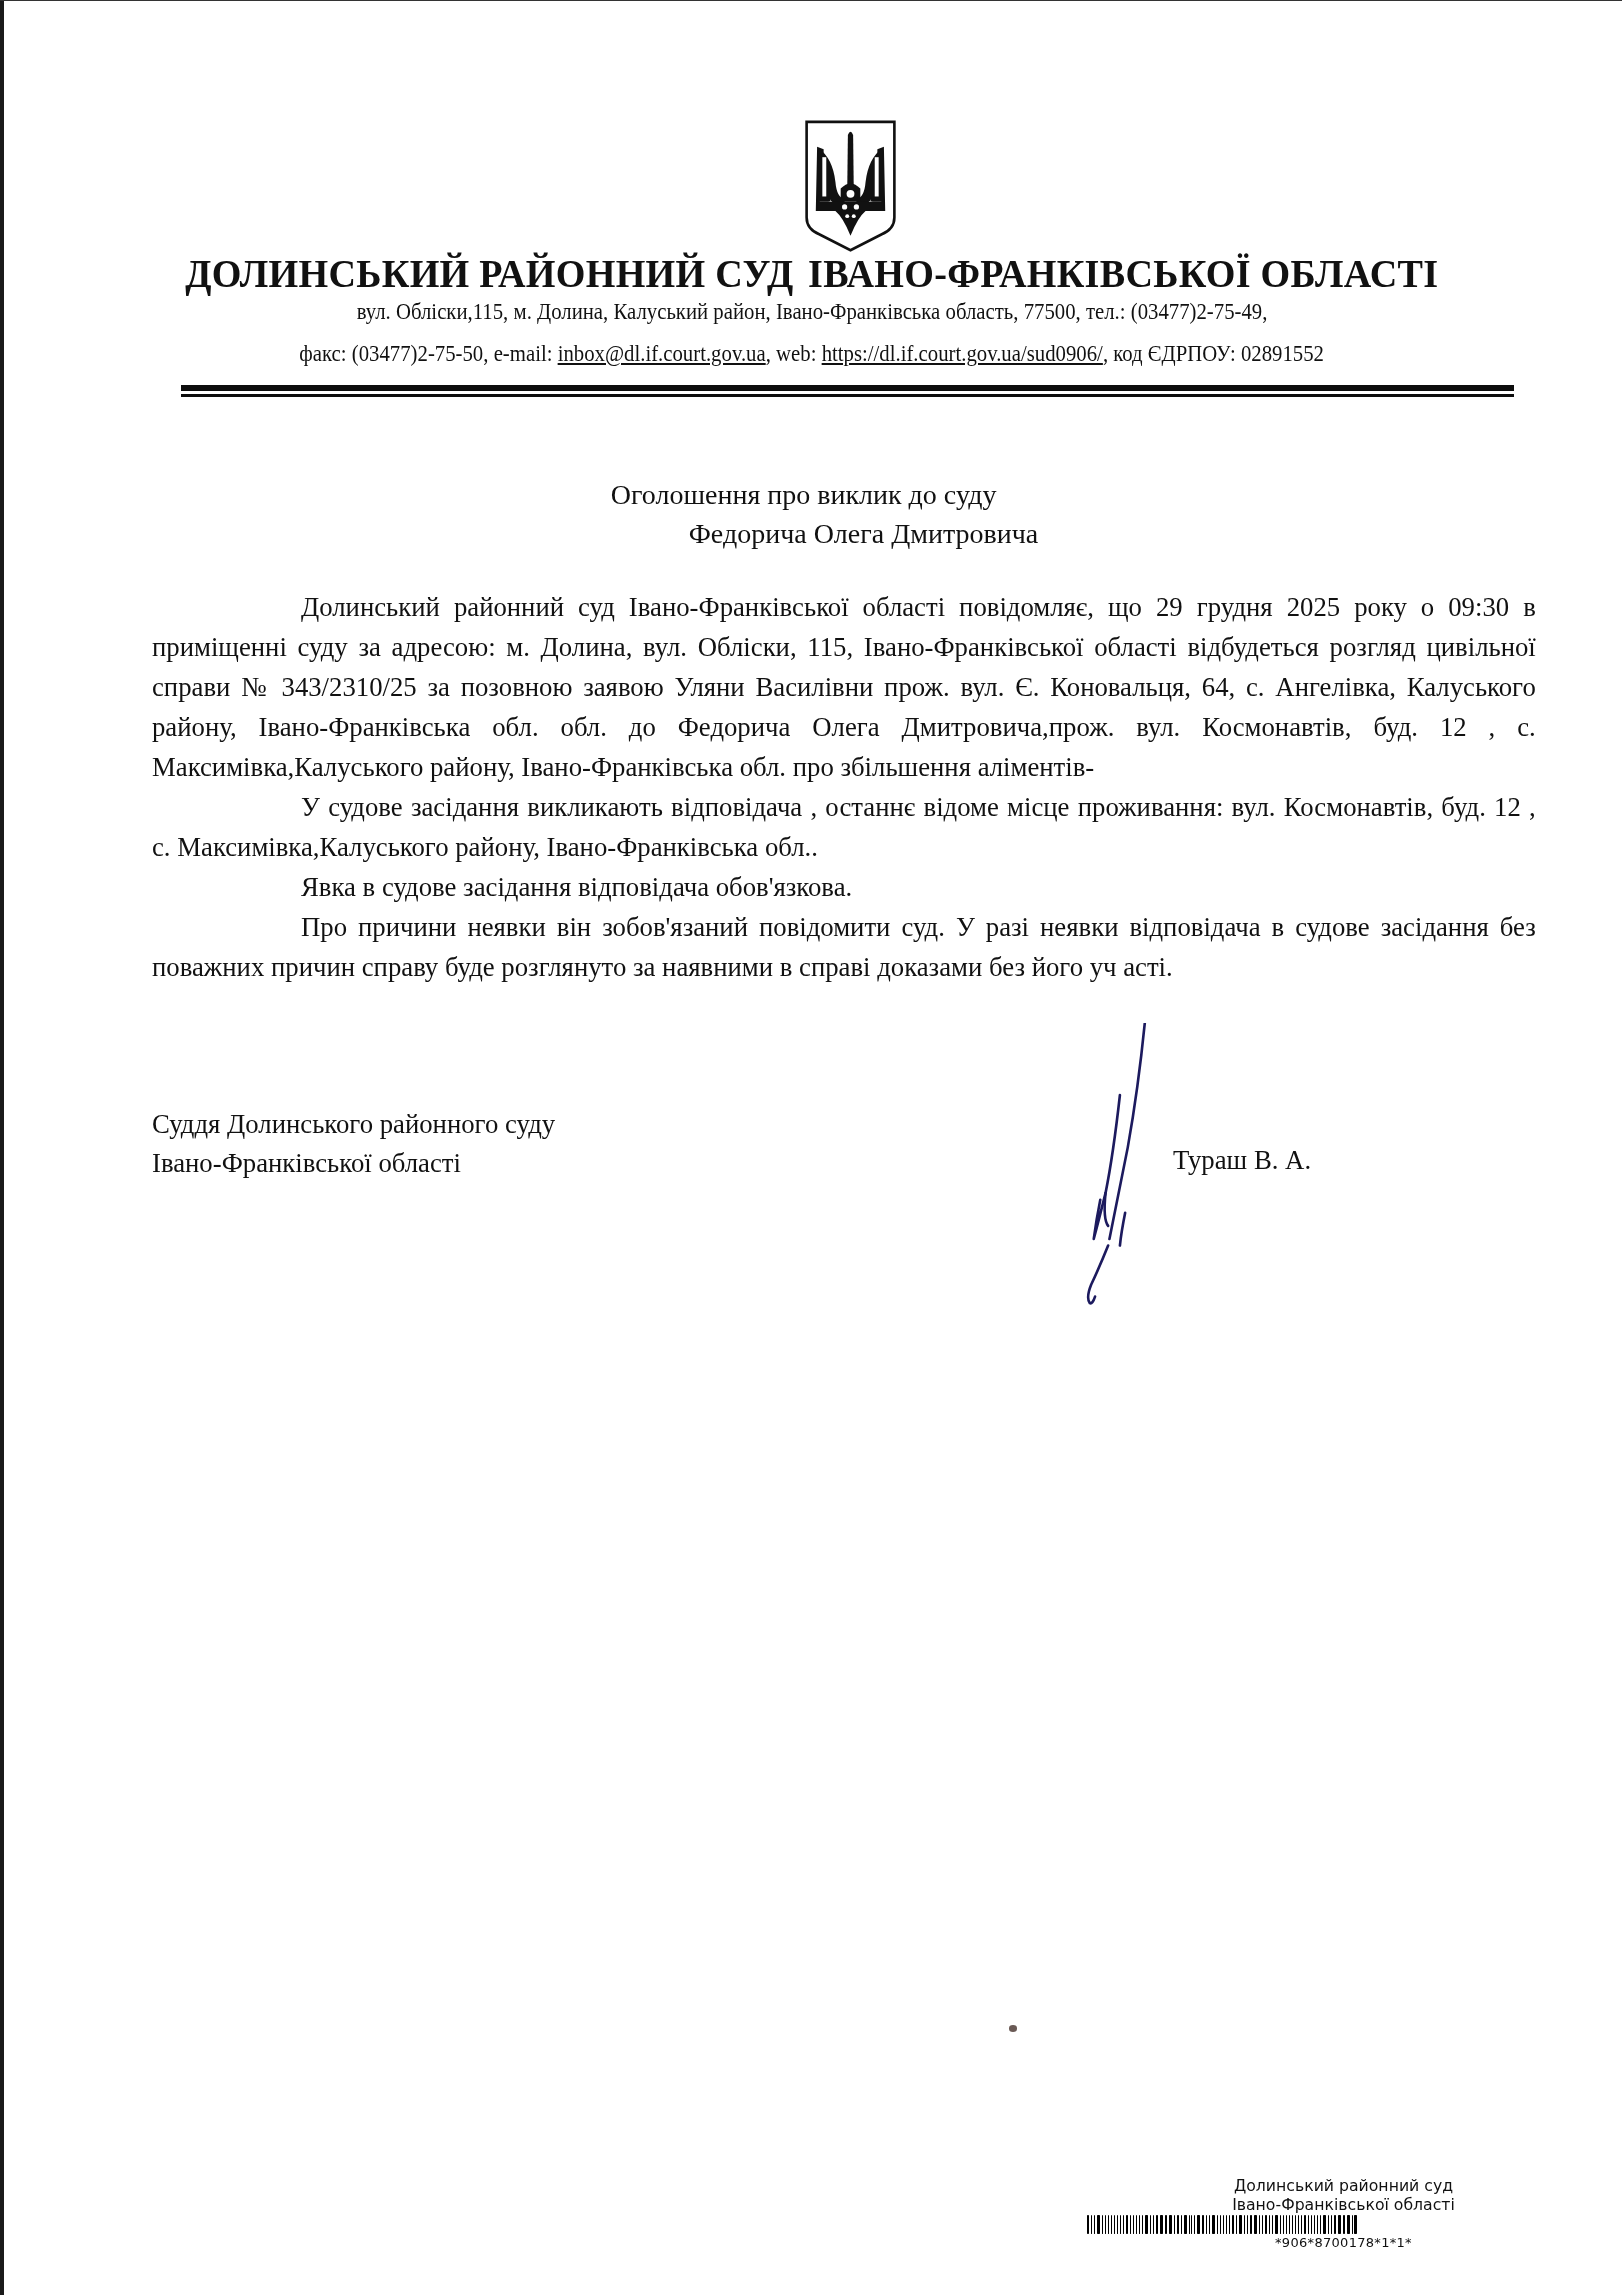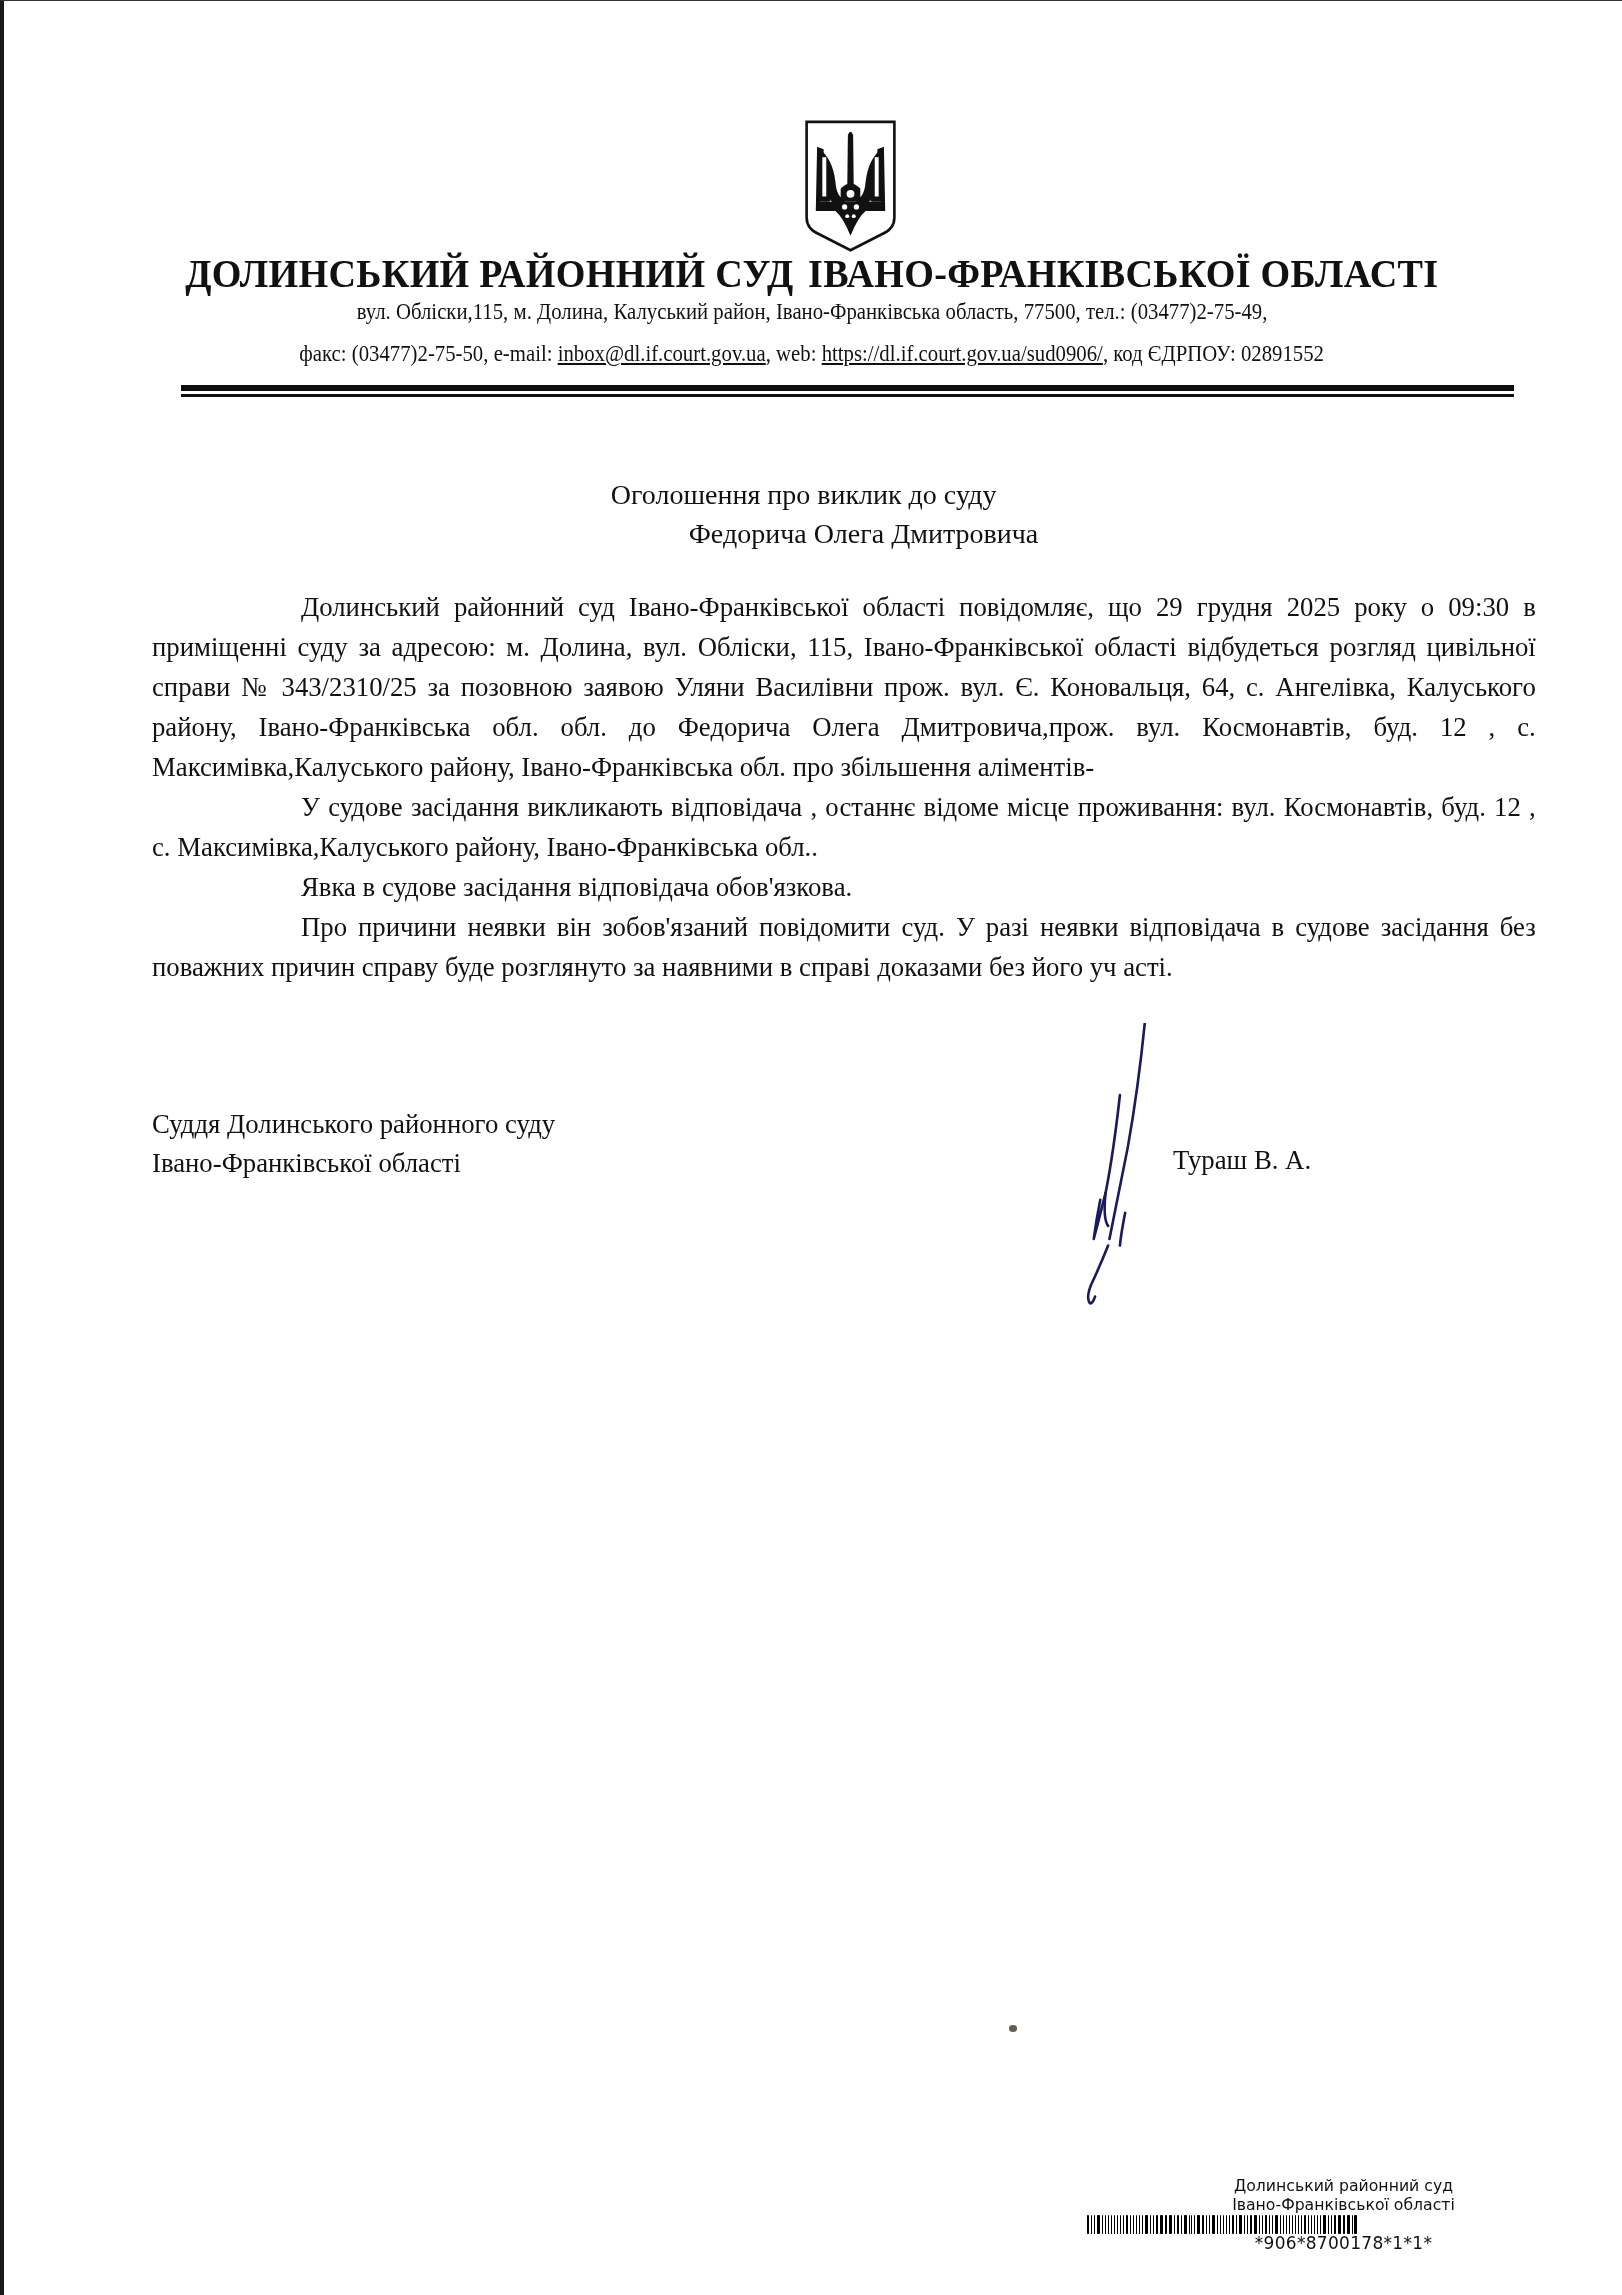--- a/index.html
+++ b/index.html
@@ -66,21 +66,21 @@
     .barcode-block {
       position: absolute; left: 1075px; top: 2176px; width: 537px; text-align: center;
       font-family: "DejaVu Sans", "Liberation Sans", sans-serif;
     }
     .barcode-caption { font-size: 15.7px; line-height: 19px; }
     .barcode-bars {
       height: 19px; margin: 1.3px 0 0 11.8px; width: 272px;
       display: flex; align-items: stretch; gap: 0;
     }
     .barcode-bars i { display: block; background: #000; margin-right: 2px; border-radius: 0.7px; }
-    .barcode-number { font-size: 17px; line-height: 18.4px; letter-spacing: 0.3px; }
+    .barcode-number { font-size: 13px; line-height: 18.4px; letter-spacing: 0.3px; }
   </style>
 </head>
 <body>
 
 <div class="scan-edge-left"></div>
 <div class="scan-edge-top"></div>
 
 <svg class="emblem" viewBox="0 0 142 204">
   <path d="M4 4 H138 V150 Q138 168 118 176 L71 200 L24 176 Q4 168 4 150 Z" fill="#fff" stroke="#111" stroke-width="4"></path>
   <g fill="#111">

